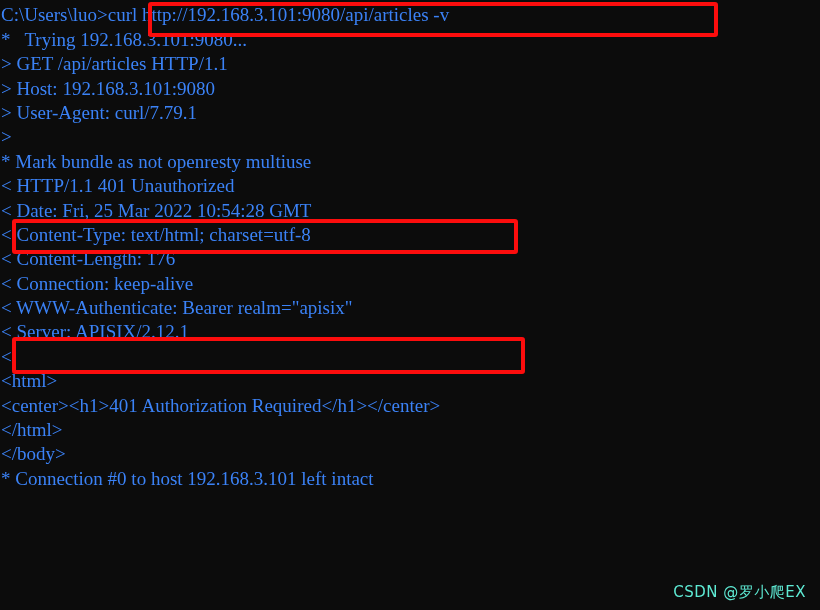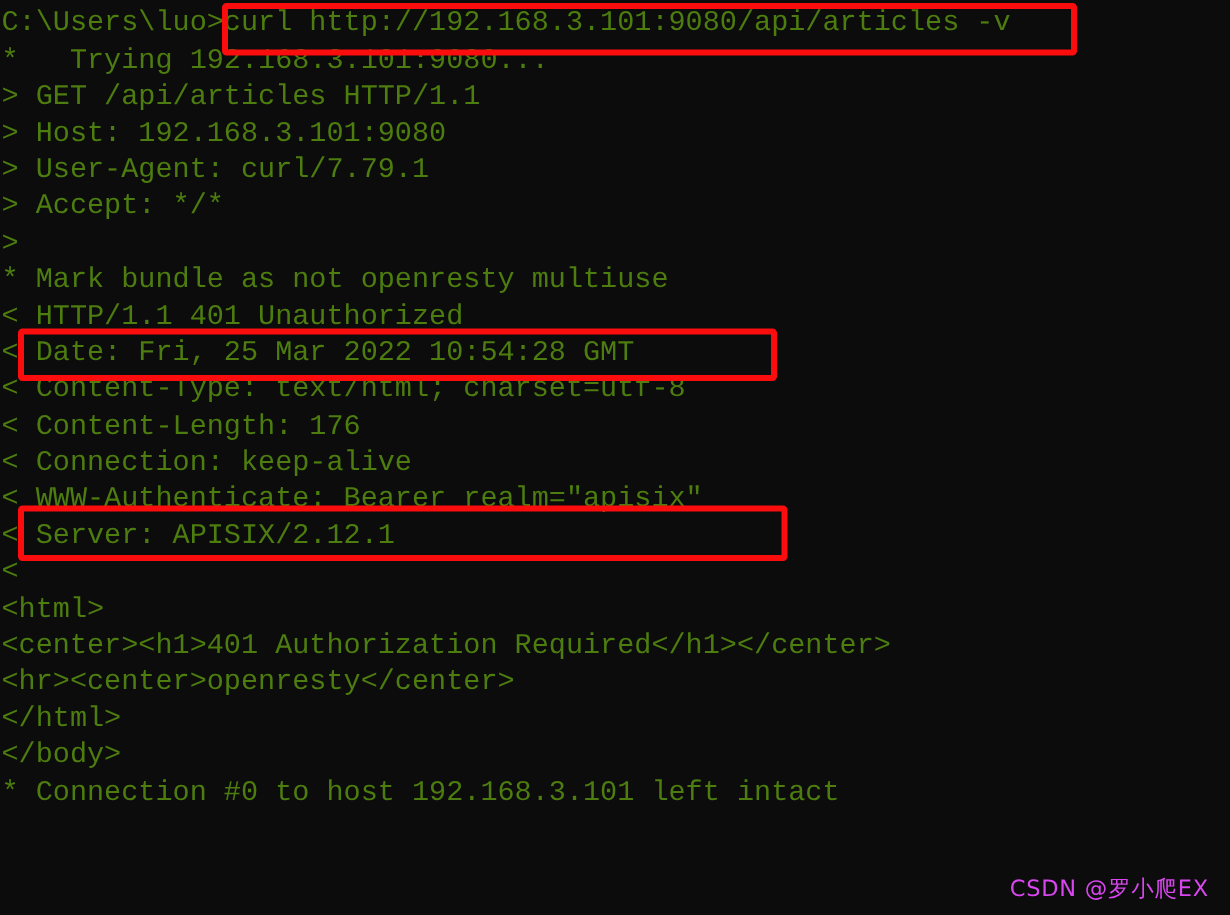--- a/index.html
+++ b/index.html
@@ -23,24 +23,24 @@
     width: 820px;
     padding: 0;
     margin: 0;
     list-style: none;
   }
   .line {
     height: 24.4px;
     line-height: 24.4px;
     font-size: 19px;
     letter-spacing: 0px;
-    color: #4d7c0f;
+    color: #3b82f6;
     white-space: pre;
     padding-left: 1px;
-    font-family: Liberation Mono, monospace;
+    font-family: Liberation Serif, serif;
   }
 
   
   .highlight-box {
     position: absolute;
     border: 4px solid #fc0d0d;
     border-radius: 3px;
     box-sizing: border-box;
     pointer-events: none;
     background: transparent;
@@ -48,51 +48,49 @@
   #hl-command  { left: 148px; top: 2px;   width: 570px; height: 35px; }
   #hl-status   { left: 12px;  top: 219px; width: 506px; height: 35px; }
   #hl-wwwauth  { left: 12px;  top: 337px; width: 513px; height: 37px; }
 
   #watermark {
     position: absolute;
     right: 14px;
     bottom: 8px;
     font-family: "DejaVu Sans", "Liberation Sans", sans-serif;
     font-size: 15px;
-    color: #d946ef;
+    color: #5eead4;
     letter-spacing: 0.5px;
     white-space: pre;
   }
 </style>
 </head>
 <body>
 
 <div id="terminal">
 
   <ul id="console-lines">
     <li class="line">C:\Users\luo&gt;</li>
     <li class="line">C:\Users\luo&gt;curl http://192.168.3.101:9080/api/articles -v</li>
     <li class="line">*   Trying 192.168.3.101:9080...</li>
     <li class="line">&gt; GET /api/articles HTTP/1.1</li>
     <li class="line">&gt; Host: 192.168.3.101:9080</li>
     <li class="line">&gt; User-Agent: curl/7.79.1</li>
-    <li class="line">&gt; Accept: */*</li>
     <li class="line">&gt;</li>
     <li class="line">* Mark bundle as not openresty multiuse</li>
     <li class="line">&lt; HTTP/1.1 401 Unauthorized</li>
     <li class="line">&lt; Date: Fri, 25 Mar 2022 10:54:28 GMT</li>
     <li class="line">&lt; Content-Type: text/html; charset=utf-8</li>
     <li class="line">&lt; Content-Length: 176</li>
     <li class="line">&lt; Connection: keep-alive</li>
     <li class="line">&lt; WWW-Authenticate: Bearer realm="apisix"</li>
     <li class="line">&lt; Server: APISIX/2.12.1</li>
     <li class="line">&lt;</li>
     <li class="line">&lt;html&gt;</li>
     <li class="line">&lt;center&gt;&lt;h1&gt;401 Authorization Required&lt;/h1&gt;&lt;/center&gt;</li>
-    <li class="line">&lt;hr&gt;&lt;center&gt;openresty&lt;/center&gt;</li>
     <li class="line">&lt;/html&gt;</li>
     <li class="line">&lt;/body&gt;</li>
     <li class="line">* Connection #0 to host 192.168.3.101 left intact</li>
   </ul>
 
   <div class="highlight-box" id="hl-command"></div>
   <div class="highlight-box" id="hl-status"></div>
   <div class="highlight-box" id="hl-wwwauth"></div>
 
   <div id="watermark">CSDN @罗小爬EX</div>

